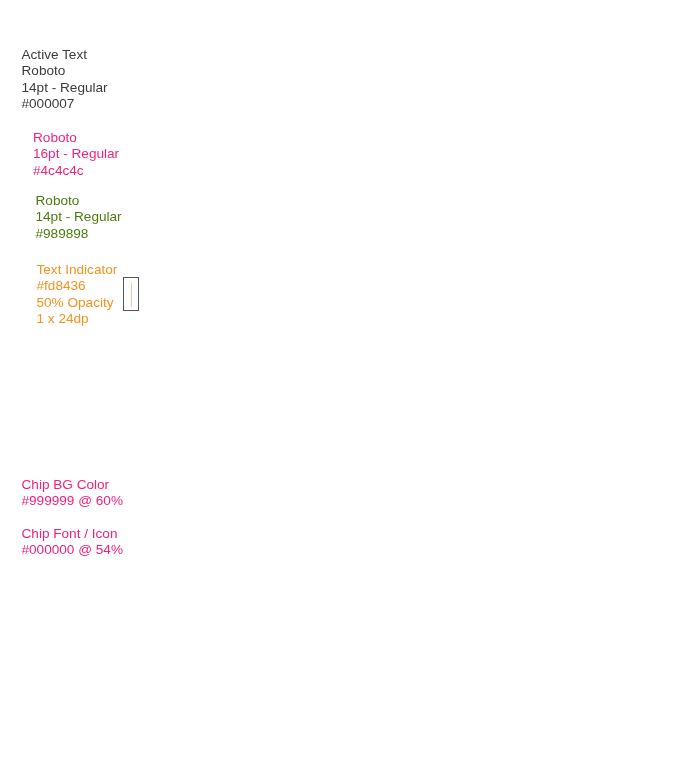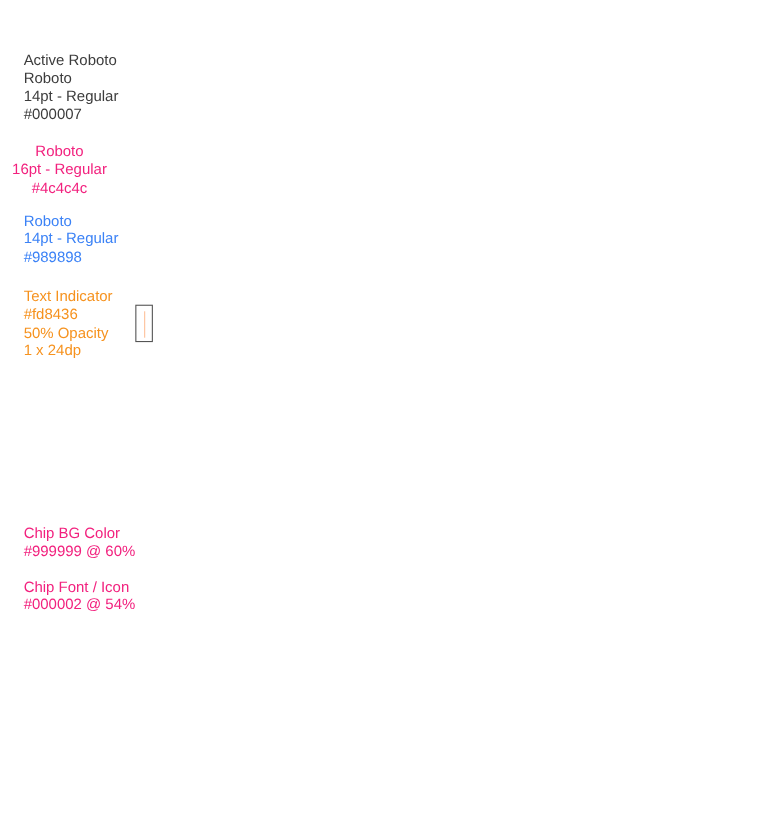--- a/index.html
+++ b/index.html
@@ -2,45 +2,45 @@
 <html><head>
 <meta charset="utf-8">
 <style>
   html,body{margin:0;padding:0;}
   body{width:700px;height:758px;background:#fff;overflow:hidden;position:relative;
        font-family:"Liberation Sans",sans-serif;-webkit-font-smoothing:antialiased;}
   .abs{position:absolute;}
   .spec{position:absolute;font-size:13.6px;line-height:16.3px;white-space:pre;}
   .spec-black{color:#3c3c3c;}
   .spec-pink{color:#f2217e;}
-  .spec-pink2{color:#3b82f6;}
-  .spec-orange{color:#f6921e;}
+  .spec-pink2{color:#4d7c0f;margin-left:14px;}
+  .spec-orange{color:#f6921e;margin-left:15px;}
 </style>
 </head>
 <body>
 
-<div class="spec spec-black" style="left:21.5px;top:47px;"><span>Active Roboto</span>
+<div class="spec spec-black" style="left:21.5px;top:47px;"><span>Active Text</span>
 <span>Roboto</span>
 <span>14pt - Regular</span>
 <span>#000007</span></div>
 
-<div class="spec spec-pink" style="left:11px;top:130px;text-align:center;"><span>Roboto</span>
+<div class="spec spec-pink" style="left:33px;top:130px;"><span>Roboto</span>
 <span>16pt - Regular</span>
 <span>#4c4c4c</span></div>
 
 <div class="spec spec-pink2" style="left:21.5px;top:193px;"><span>Roboto</span>
 <span>14pt - Regular</span>
 <span>#989898</span></div>
 
 <div class="spec spec-orange" style="left:21.5px;top:262px;"><span>Text Indicator</span>
 <span>#fd8436</span>
 <span>50% Opacity</span>
 <span>1 x 24dp</span></div>
 
 <div class="abs" style="left:123px;top:277px;width:16px;height:34px;border:1px solid #555;box-sizing:border-box;">
   <div class="abs" style="left:7px;top:5px;width:1px;height:24px;background:#fd8436;opacity:.5;"></div>
 </div>
 
 <div class="spec spec-pink" style="left:21.5px;top:477px;"><span>Chip BG Color</span>
 <span>#999999 @ 60%</span></div>
 
 <div class="spec spec-pink" style="left:21.5px;top:526px;"><span>Chip Font / Icon</span>
-<span>#000002 @ 54%</span></div>
+<span>#000000 @ 54%</span></div>
 
 </body></html>

